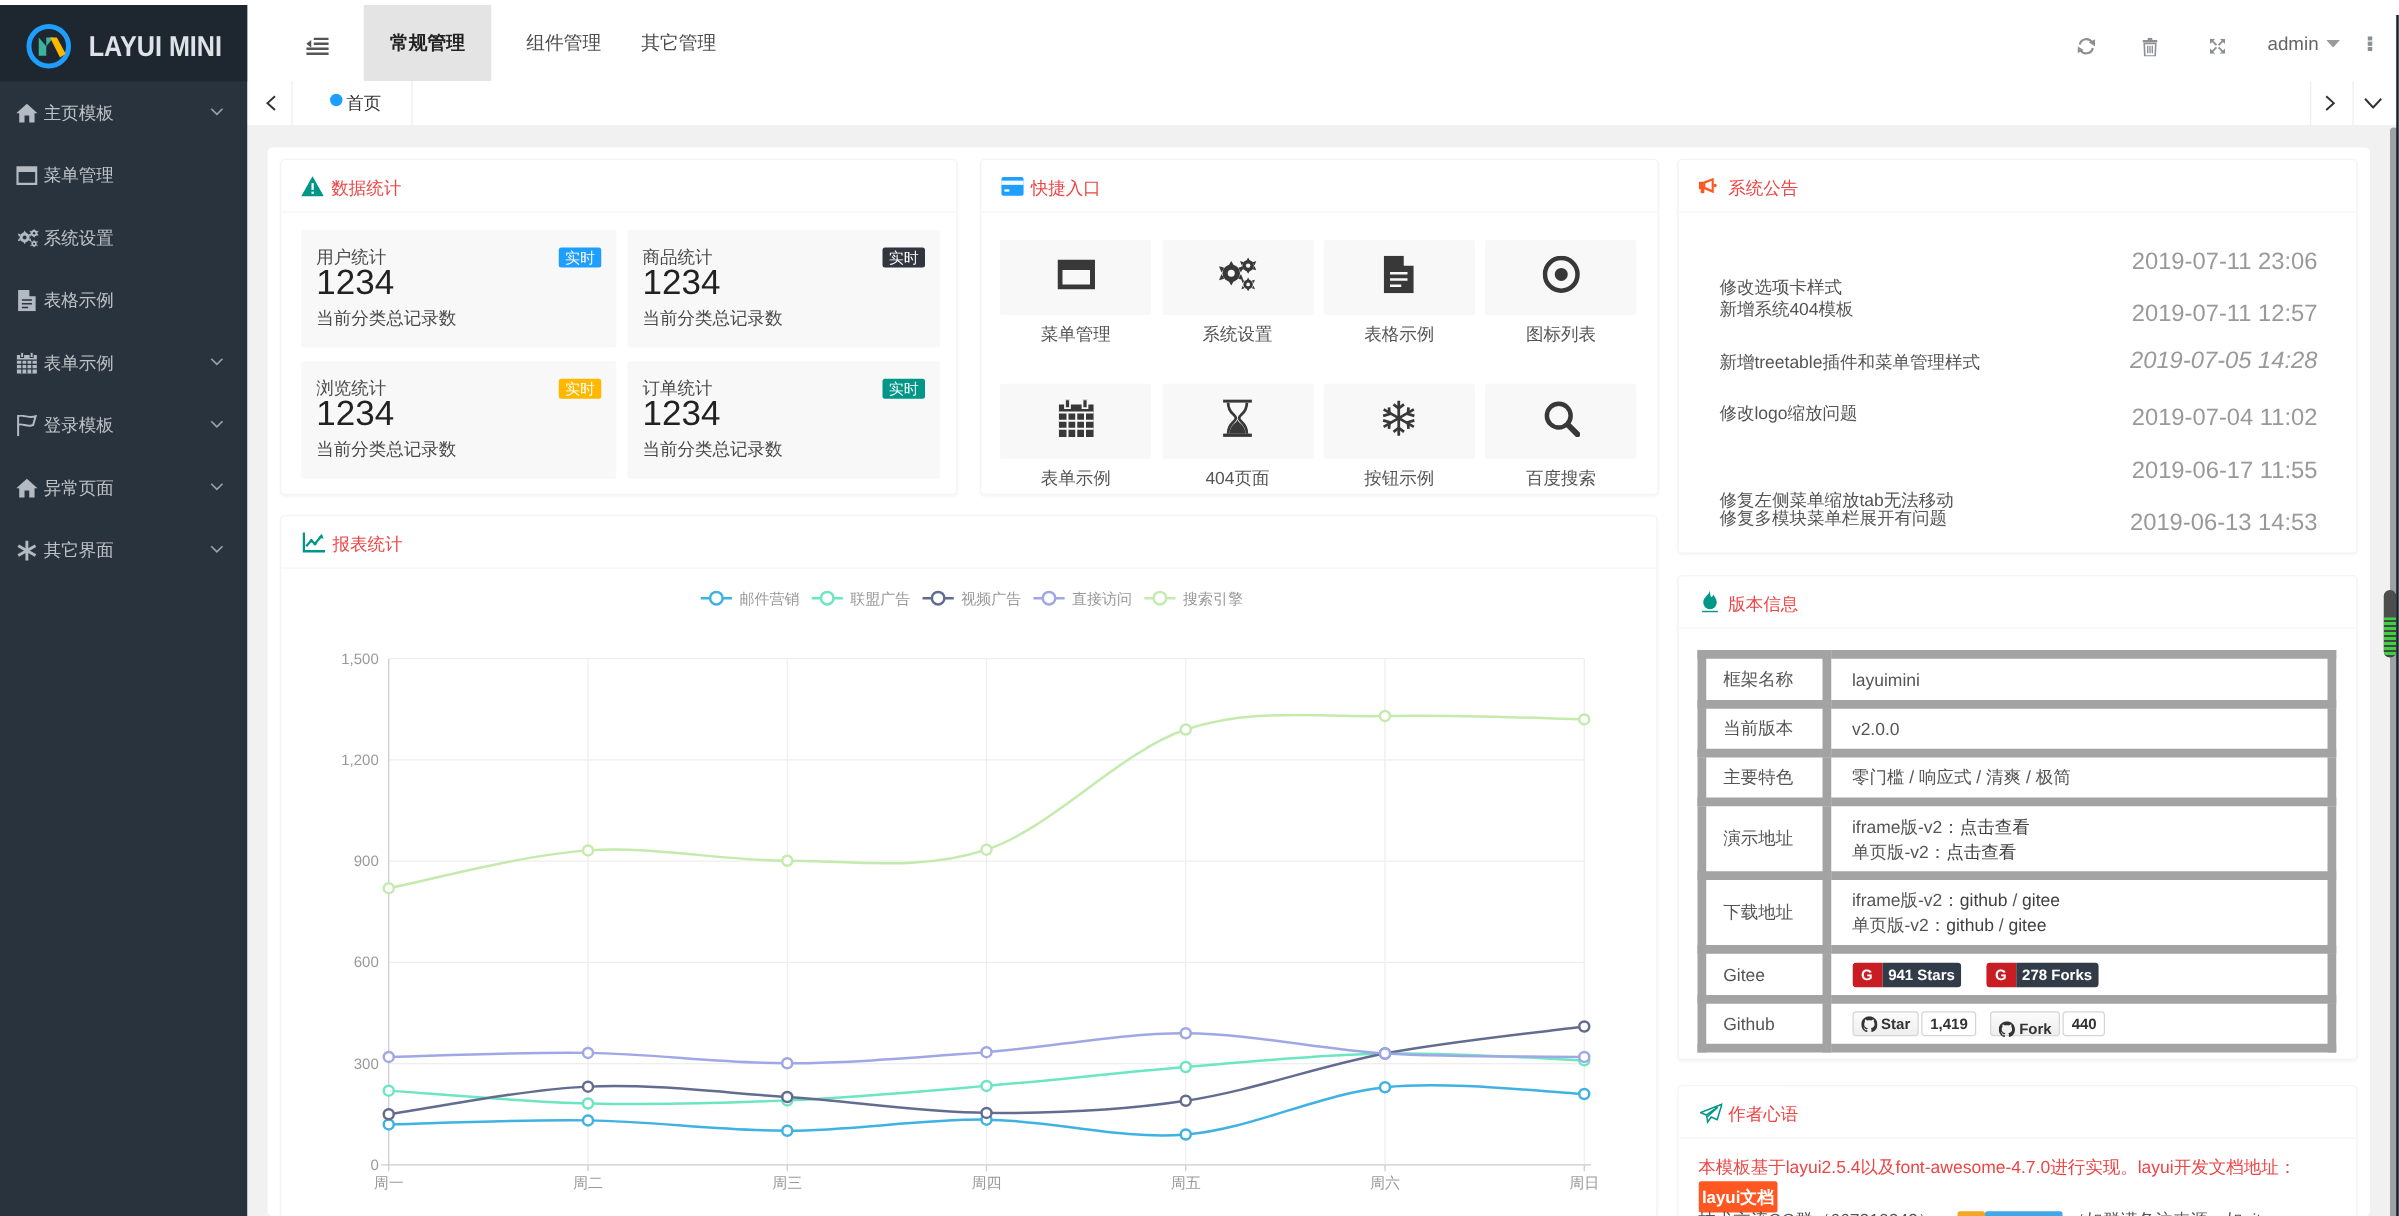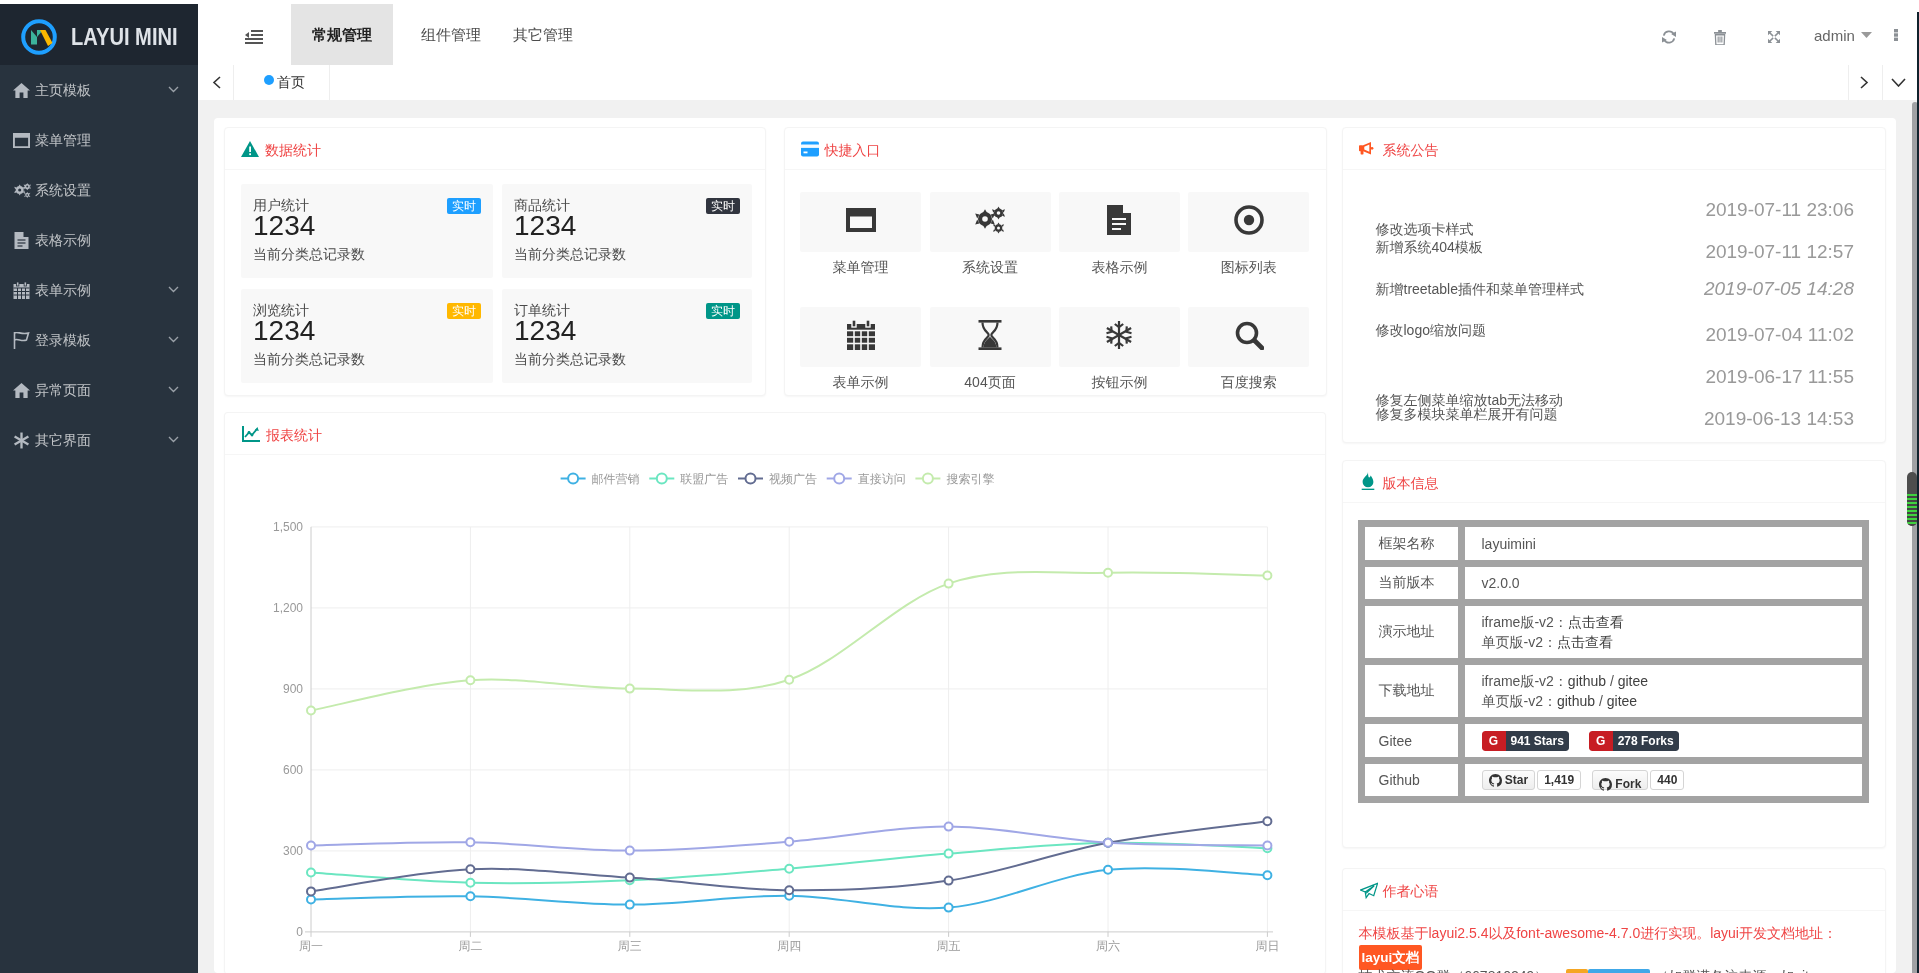--- a/index.html
+++ b/index.html
@@ -577,20 +577,24 @@
   <table id="vtable">
     <tbody>
           <tr style="height:40px;">
             <td class="k">框架名称</td>
             <td class="v">layuimini</td>
           </tr>
     <tr style="height:39px;">
             <td class="k">当前版本</td>
             <td class="v">v2.0.0</td>
           </tr>
+    <tr style="height:39px;">
+            <td class="k">主要特色</td>
+            <td class="v">零门槛 / 响应式 / 清爽 / 极简</td>
+          </tr>
     <tr style="height:59px;">
             <td class="k">演示地址</td>
             <td class="v" style="line-height:20px;">iframe版-v2：<a class="lk">点击查看</a><br>单页版-v2：<a class="lk">点击查看</a></td>
           </tr>
     <tr style="height:59px;">
             <td class="k">下载地址</td>
             <td class="v" style="line-height:20px;">iframe版-v2：<a class="lk">github</a> / <a class="lk">gitee</a><br>单页版-v2：<a class="lk">github</a> / <a class="lk">gitee</a></td>
           </tr>
     <tr style="height:40px;">
             <td class="k">Gitee</td>

